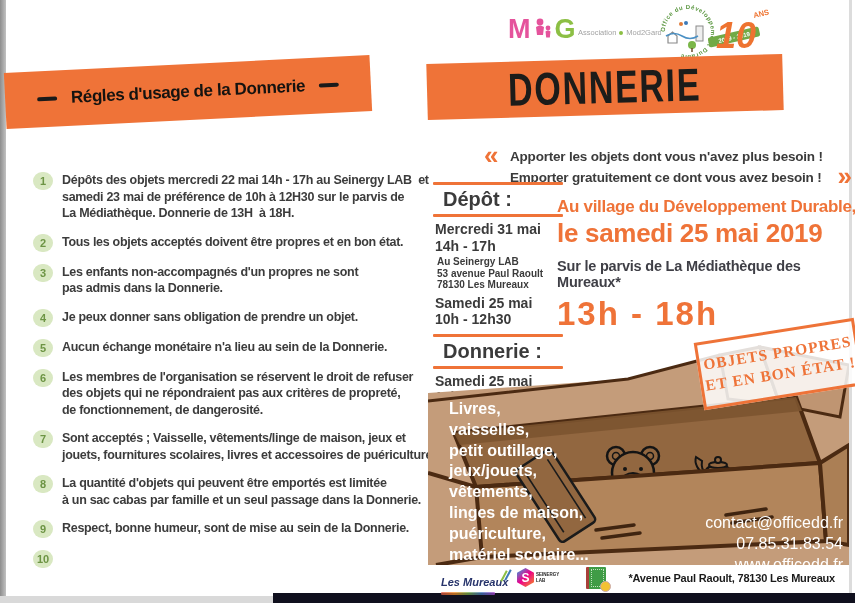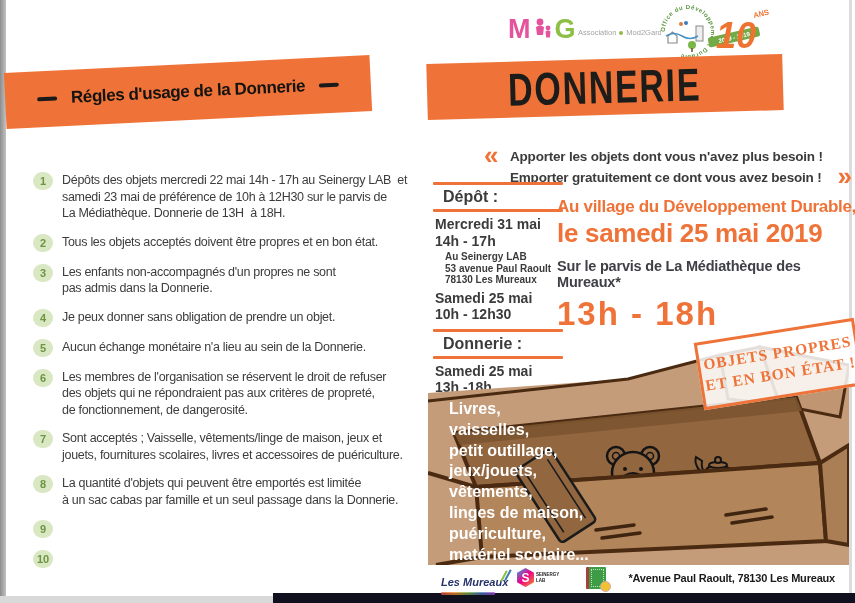--- a/index.html
+++ b/index.html
@@ -15,21 +15,21 @@
 
   
   .rules-banner{left:5px;top:64px;width:366px;height:56px;background:#ef7338;
     transform:rotate(-2.8deg);display:flex;align-items:center;justify-content:center;gap:14px;}
   .rules-banner .txt{font-size:17px;font-weight:bold;color:#151310;letter-spacing:-0.4px;}
   .dash{width:20px;height:4px;background:#1a1a1a;border-radius:2px;display:inline-block;}
   .rules-list{left:33px;top:172px;width:400px;list-style:none;margin:0;padding:0;}
   .rule-item{display:flex;gap:9px;margin-bottom:12px;}
   .badge{flex:none;min-width:18px;height:18px;border-radius:10px;background:#d9e8c2;color:#6d9444;
     font-size:11px;font-weight:bold;display:flex;align-items:center;justify-content:center;padding:0 1px;}
-  .rule-text{font-size:12.5px;font-weight:normal;color:#3c3c3c;line-height:1.32;letter-spacing:-0.3px;white-space:pre;}
+  .rule-text{font-size:12.5px;font-weight:bold;color:#3c3c3c;line-height:1.32;letter-spacing:-0.3px;white-space:pre;}
 
   
   .m2g{left:508px;top:16px;display:flex;align-items:flex-end;gap:2px;}
   .m2g .m{color:#e5539c;font-size:27px;font-weight:900;line-height:1;}
   .m2g .g{color:#8cbf44;font-size:27px;font-weight:900;line-height:1;}
   .m2g-caption{left:578px;top:28px;font-size:7.5px;color:#a3a3a3;display:flex;align-items:center;gap:3px;}
   .m2g-caption .dot{width:4px;height:4px;border-radius:50%;background:#8cbf44;display:inline-block;}
 
   
   .donnerie-banner{left:427px;top:59px;width:356px;height:56px;background:#ef7338;
@@ -39,23 +39,23 @@
 
   
   .quote{left:486px;top:147px;width:372px;}
   .quote .line{font-size:13.5px;font-weight:bold;color:#3b3b3b;line-height:1.55;padding-left:24px;letter-spacing:-0.2px;}
   .quote .open{position:absolute;left:-2px;top:-7px;color:#ef7338;font-size:26px;font-weight:900;}
   .quote .close{position:absolute;right:6px;top:14px;color:#ef7338;font-size:26px;font-weight:900;}
 
   
   .sched{left:433px;top:182px;width:130px;}
   .hrule{height:3px;background:#ef7338;border-radius:1px;}
-  .sched .label{font-size:16px;font-weight:bold;color:#3b3b3b;margin:3px 0 3px 10px;}
+  .sched .label{font-size:20px;font-weight:bold;color:#3b3b3b;margin:3px 0 3px 10px;}
   .slot{font-size:14px;font-weight:bold;color:#3b3b3b;line-height:1.18;margin:4px 0 0 2px;}
-  .addr{font-size:10px;font-weight:600;color:#3b3b3b;line-height:1.16;margin:2px 0 0 12px;}
+  .addr{font-size:10px;font-weight:600;color:#3b3b3b;line-height:1.16;margin:2px 0 0 4px;}
 
   
   .event{left:557px;top:197px;width:300px;}
   .ev1{font-size:17px;font-weight:600;color:#ef7338;letter-spacing:-0.3px;}
   .ev2{font-size:26px;font-weight:600;color:#ef7338;letter-spacing:-0.3px;margin-top:1px;}
   .ev3{font-size:14.5px;font-weight:600;color:#3f3f46;margin-top:9px;letter-spacing:-0.2px;}
   .ev-time{font-size:33px;font-weight:800;color:#ef7338;letter-spacing:2px;margin-top:5px;}
 
   
   .stamp{left:698px;top:330px;width:156px;height:62px;border:3px solid #ee7338;background:rgba(255,255,255,0.85);
@@ -136,20 +136,21 @@
         <span class="rule-text">Sont acceptés ; Vaisselle, vêtements/linge de maison, jeux et
 jouets, fournitures scolaires, livres et accessoires de puériculture.</span>
       </li>
     <li class="rule-item">
         <span class="badge">8</span>
         <span class="rule-text">La quantité d'objets qui peuvent être emportés est limitée
 à un sac cabas par famille et un seul passage dans la Donnerie.</span>
       </li>
     <li class="rule-item">
         <span class="badge">9</span>
+        <span class="rule-text">Respect, bonne humeur, sont de mise au sein de la Donnerie.</span>
       </li>
     <li class="rule-item">
         <span class="badge">10</span>
       </li>
   </ul>
 
   <div class="abs m2g">
     <span class="m">M</span>
     <svg width="20" height="26" viewBox="0 0 20 26">
       <circle cx="7" cy="5" r="3.4" fill="#e5539c"></circle>
@@ -279,20 +280,25 @@
 
   <div class="abs items-text">Livres,
 vaisselles,
 petit outillage,
 jeux/jouets,
 vêtements,
 linges de maison,
 puériculture,
 matériel scolaire...</div>
 
+  <div class="abs contact">
+    <div>contact@officedd.fr</div>
+    <div>07.85.31.83.54</div>
+    <div>www.officedd.fr</div>
+  </div>
 
   <div class="abs footnote">*Avenue Paul Raoult, 78130 Les Mureaux</div>
 
   <div class="abs lm-logo">
     <span class="lm-text">Les Mureaux</span>
     <span class="lm-slash"></span>
     <span class="lm-slash2"></span>
     <div class="lm-tagline"></div>
   </div>
 

